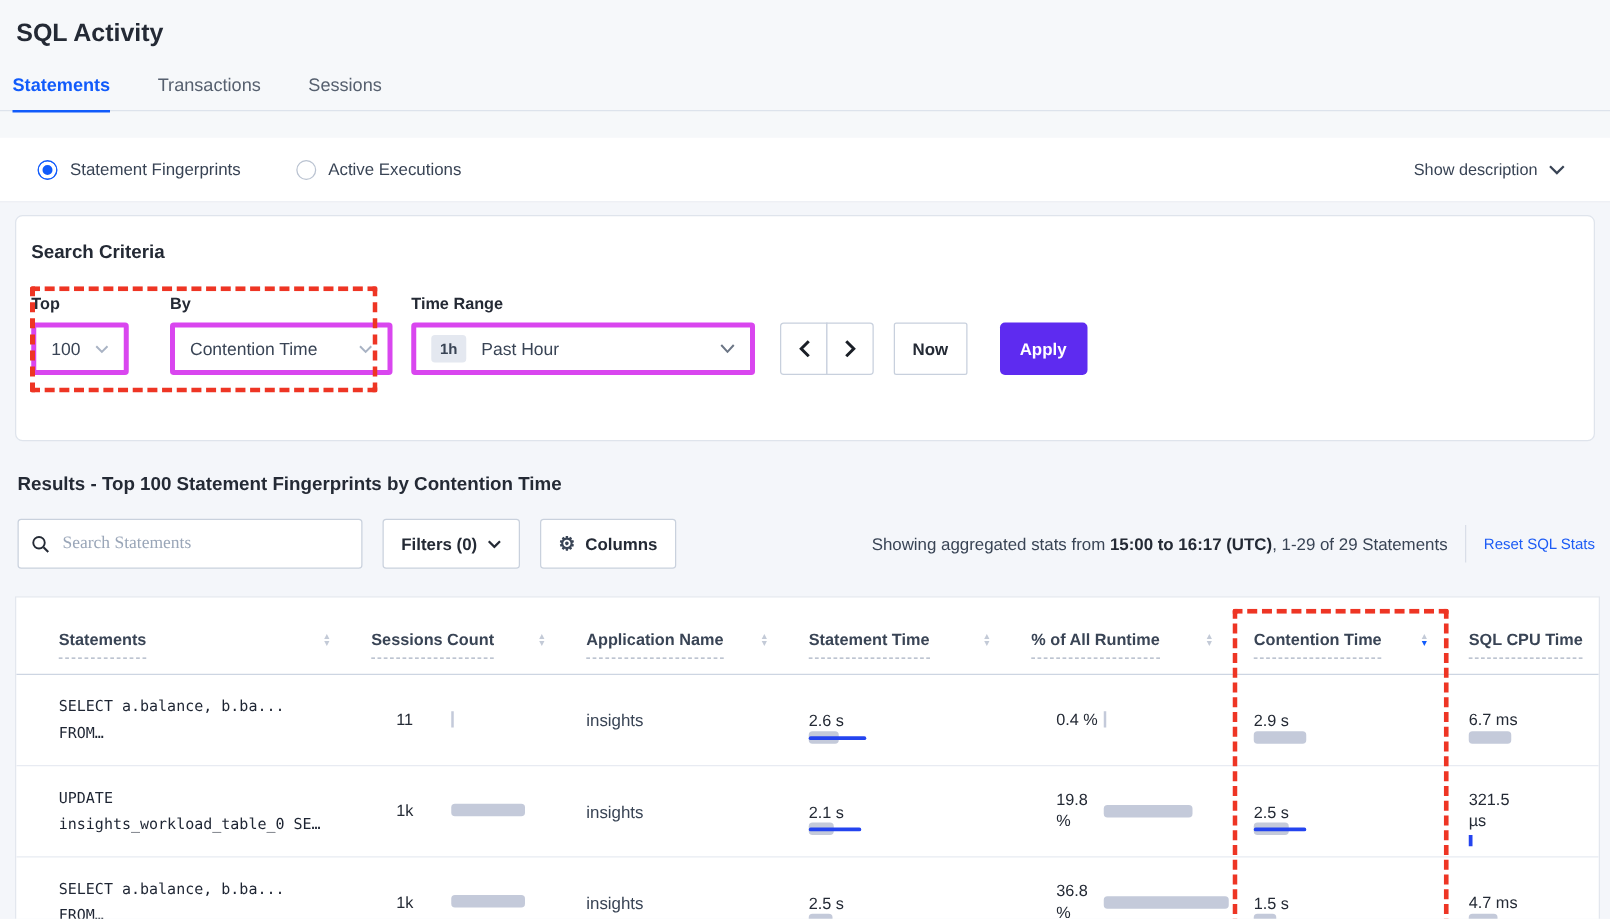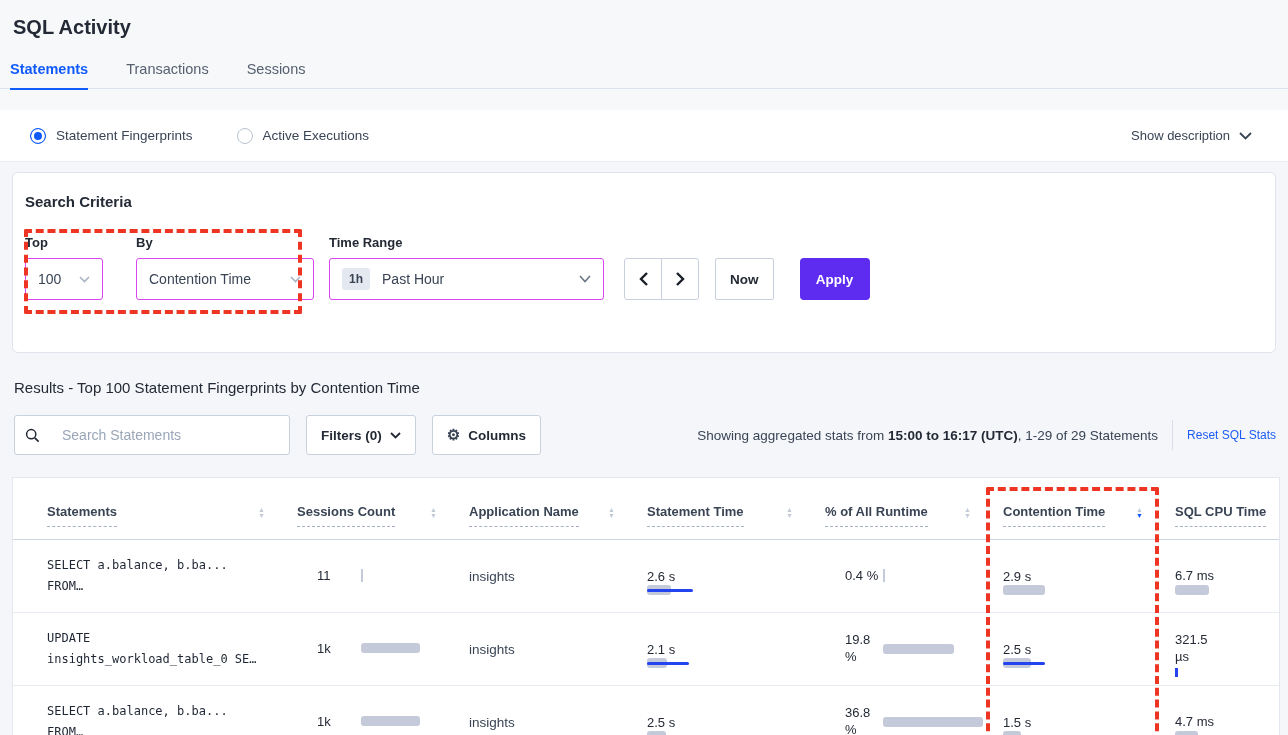--- a/index.html
+++ b/index.html
@@ -23,37 +23,37 @@
   .radio-dot { width:16px; height:16px; border-radius:50%; }
   .radio-dot.on { background:#115bfb; box-shadow:inset 0 0 0 3px #fff, inset 0 0 0 4px #115bfb; border:1px solid #115bfb; }
   .radio-dot.off { background:#fff; border:1px solid #bac3d1; }
   .radio-label { font-size:13.5px; color:#394455; }
   .show-desc { margin-left:auto; display:flex; align-items:center; gap:9px; font-size:13px; color:#394455; cursor:pointer;justify-content:center; }
   
   .criteria-card { position:relative; margin:10px 12px 0 12px; height:181px; background:#fff; border:1px solid #dfe4ec; border-radius:6px; padding:20px 20px 0 12px; }
   .criteria-heading { font-size:15px; font-weight:700; color:#242a35; }
   .criteria-row { display:flex; margin-top:25px; }
   .field-label { font-size:13px; font-weight:700; color:#242a35; margin-bottom:8px; }
-  .select { height:42px; border:1px solid #d946ef; border-radius:3px; background:#fff; display:flex; align-items:center; padding:0 12px; font-size:14px; color:#394455; cursor:pointer; }
+  .select { height:42px; border:4px solid #d946ef; border-radius:3px; background:#fff; display:flex; align-items:center; padding:0 12px; font-size:14px; color:#394455; cursor:pointer; }
   .select .grow { flex:1; }
   .g-top { width:78px; margin-right:33px; }
   .g-by { width:178px; margin-right:15px; }
   .g-time { width:275px; margin-right:20px; }
   .time-badge { background:#e4e8f0; color:#394455; font-weight:700; font-size:12px; border-radius:3px; padding:4px 7px; margin-right:12px; }
   .arrow-group { display:flex; align-self:flex-end; margin-right:16px; }
   .arrow-btn { width:38px; height:42px; background:#fff; border:1px solid #c8d0dd; display:flex; align-items:center; justify-content:center; cursor:pointer; }
   .arrow-btn.left { border-radius:3px 0 0 3px; }
   .arrow-btn.right { border-radius:0 3px 3px 0; margin-left:-1px; }
   .now-btn { align-self:flex-end; height:42px; padding:0 14px; background:#fff; border:1px solid #c8d0dd; border-radius:2px; font-size:13.5px; font-weight:700; color:#242a35; margin-right:26px; cursor:pointer; }
   .apply-btn { align-self:flex-end; height:42px; width:70px; background:#5e2bf0; color:#fff; border:none; border-radius:4px; font-size:13.5px; font-weight:700; cursor:pointer; }
   
-  .results-heading { margin:26px 0 4px 14px; font-size:15px; font-weight:400; color:#242a35; }
+  .results-heading { margin:26px 0 4px 14px; font-size:15px; font-weight:700; color:#242a35; }
   .toolbar { display:flex; align-items:center; margin:19px 12px 0 14px; }
   .search-box { width:276px; height:40px; background:#fff; border:1px solid #c9d1dd; border-radius:3px; display:flex; align-items:center; padding:0 10px; }
-  .search-box input { border:none; outline:none; flex:1; font-size:14px; font-family:Liberation Sans, sans-serif; color:#394455; margin-left:20px; background:transparent; }
+  .search-box input { border:none; outline:none; flex:1; font-size:14px; font-family:Liberation Serif, serif; color:#394455; margin-left:8px; background:transparent; }
   .search-box input::placeholder { color:#9aa6b8; }
   .tb-btn { height:40px; background:#fff; border:1px solid #c9d1dd; border-radius:3px; display:flex; align-items:center; gap:8px; padding:0 14px; font-size:13.5px; font-weight:700; color:#242a35; margin-left:16px; cursor:pointer; }
   .gear { font-size:15px; color:#394455; }
   .stats { margin-left:auto; font-size:13.5px; color:#394455; white-space:nowrap; }
   .stats b { color:#242a35; }
   .v-div { width:1px; height:30px; background:#d9dee8; margin:0 14px; }
   .reset-link { font-size:12px; color:#1d5cf5; white-space:nowrap; cursor:pointer; }
   
   .table-card { position:relative; margin:22px 0 0 12px; width:1268px; height:277px; background:#fff; border:1px solid #e3e7ee; overflow:hidden; }
   .tgrid { display:grid; grid-template-columns:250px 172px 178px 178px 178px 172px minmax(0,1fr); padding-left:34px; }

